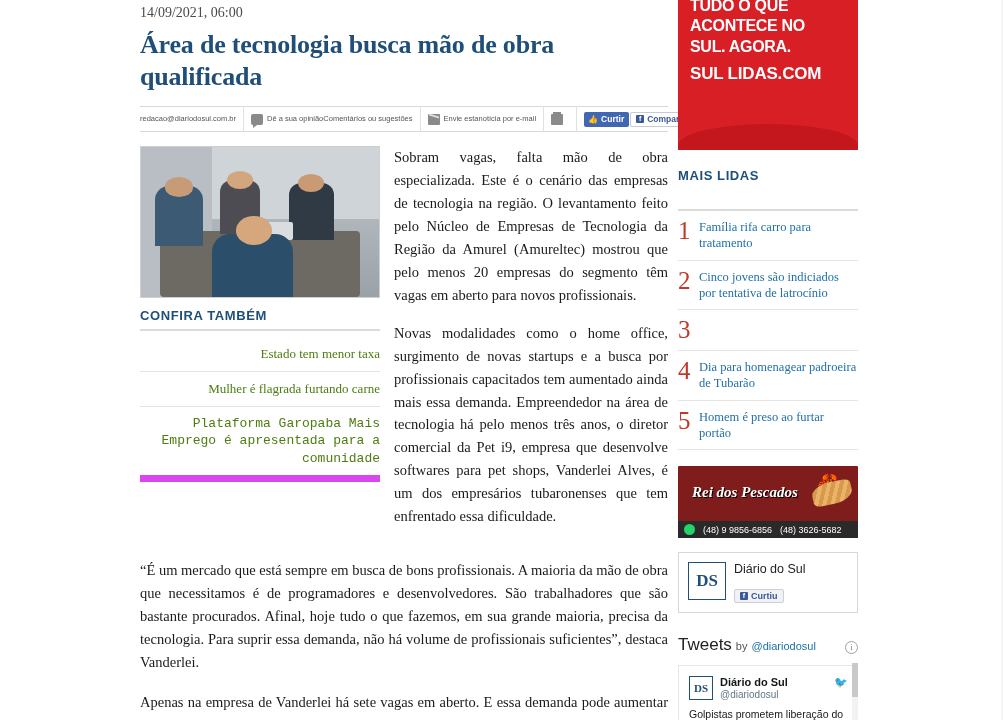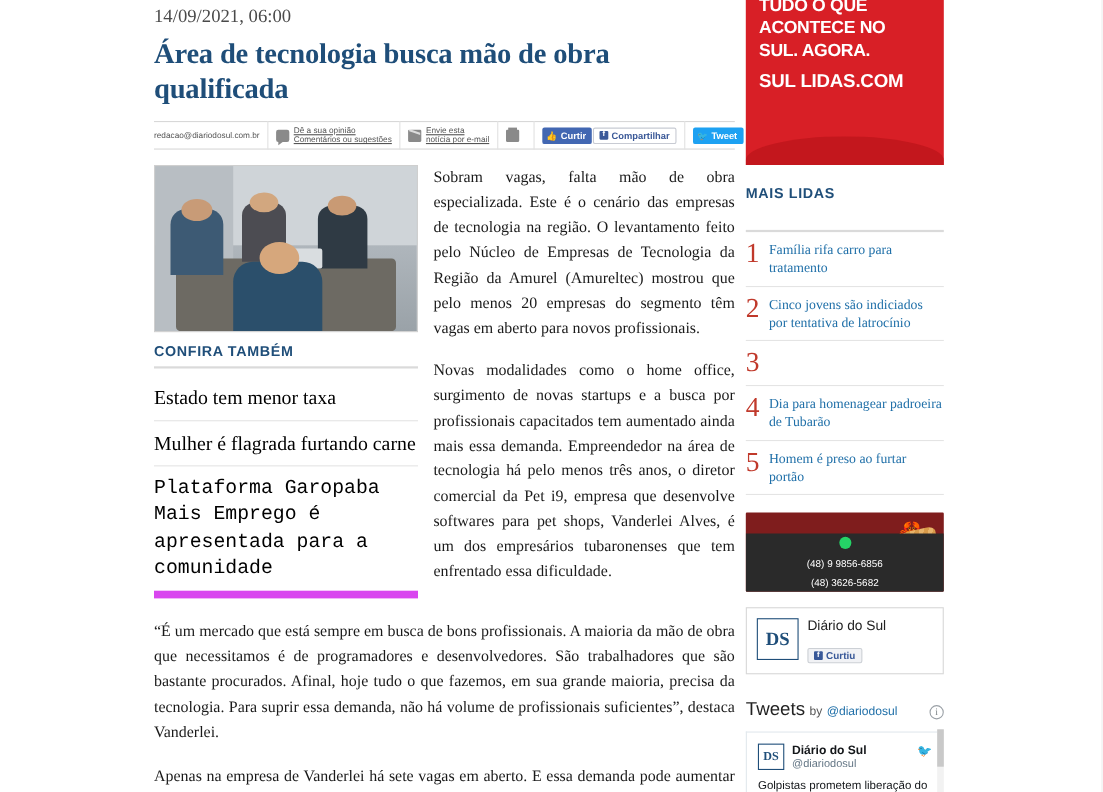--- a/index.html
+++ b/index.html
@@ -20,21 +20,21 @@
     background: #ffffff;
   }
 
   
   .article {
     position: absolute;
     left: 140px; top: 0; width: 528px; height: 720px;
     padding: 0 0 0 0;
   }
   .article-date {
-    font-size: 17px;
+    font-size: 14px;
     color: #4a4a4a;
     margin: 5px 0 8px 0;
     font-family: "Liberation Serif", serif;
   }
   .article-title {
     font-family: "Liberation Serif", serif;
     font-size: 26px;
     line-height: 1.22;
     color: #1f4e79;
     font-weight: bold;
@@ -89,21 +89,21 @@
     opacity: .7;
   }
   .ic-print {
     background: #8a8a8a;
     border-radius: 1px;
     margin-right: 6px;
   }
   .ic-print:before {
     content:""; position:absolute; left:2px; top:-2px; width:8px; height:3px; background:#8a8a8a;
   }
-  .tb-two-line { display: flex; flex-direction: column; text-decoration: underline; }
+  .tb-two-line { display: flex; flex-direction: row; }
   .fb-like {
     display: inline-flex; align-items: center;
     background: #4267b2; color: #fff;
     font-size: 8.5px; font-weight: bold;
     height: 15px; padding: 0 5px 0 4px;
     border-radius: 2px;
     margin-right: 1px;
   }
   .fb-like .thumb { margin-right: 3px; font-size: 8px; }
   .fb-share {
@@ -175,26 +175,27 @@
     font-weight: bold;
     color: #1f4e79;
     letter-spacing: .6px;
     margin: 0 0 6px 0;
     padding-bottom: 6px;
     border-bottom: 2px solid #dadada;
   }
   .confira a {
     display: block;
     font-family: "Liberation Serif", serif;
-    font-size: 18px;
+    font-size: 13px;
     line-height: 1.35;
-    color: #000000;
+    color: #4d7c0f;
     text-decoration: none;
     padding: 8px 0;
     border-bottom: 1px solid #e4e4e4;
+    text-align: right;
   }
   .confira a:last-child { border-bottom: 7px solid #d946ef; font-family: Liberation Mono, monospace; }
 
   .body-text {
     font-family: "Liberation Serif", serif;
     font-size: 14.5px;
     line-height: 1.58;
     color: #1a1a1a;
     text-align: justify;
     margin-top: 16px;
@@ -298,22 +299,22 @@
     background: repeating-linear-gradient(115deg,#e8b46a 0 4px,#d89a4a 4px 8px);
     border-radius: 50% 20% 50% 20%;
     transform: rotate(-12deg);
   }
   .ad-fish .phones {
     position: absolute; left: 0; bottom: 0; width: 100%;
     background: #2a2a2a;
     color: #fff;
     font-size: 9px;
     font-family: "Liberation Sans", sans-serif;
-    padding: 3px 16px;
-    display: flex; align-items: center; gap: 8px; flex-direction: column;
+    padding: 3px 6px;
+    display: flex; align-items: center; gap: 8px;
   }
   .wa {
     width: 11px; height: 11px; border-radius: 50%;
     background: #25d366; flex: none;
   }
 
   .fbcard {
     margin-top: 14px;
     width: 180px;
     border: 1px solid #d8d8d8;

